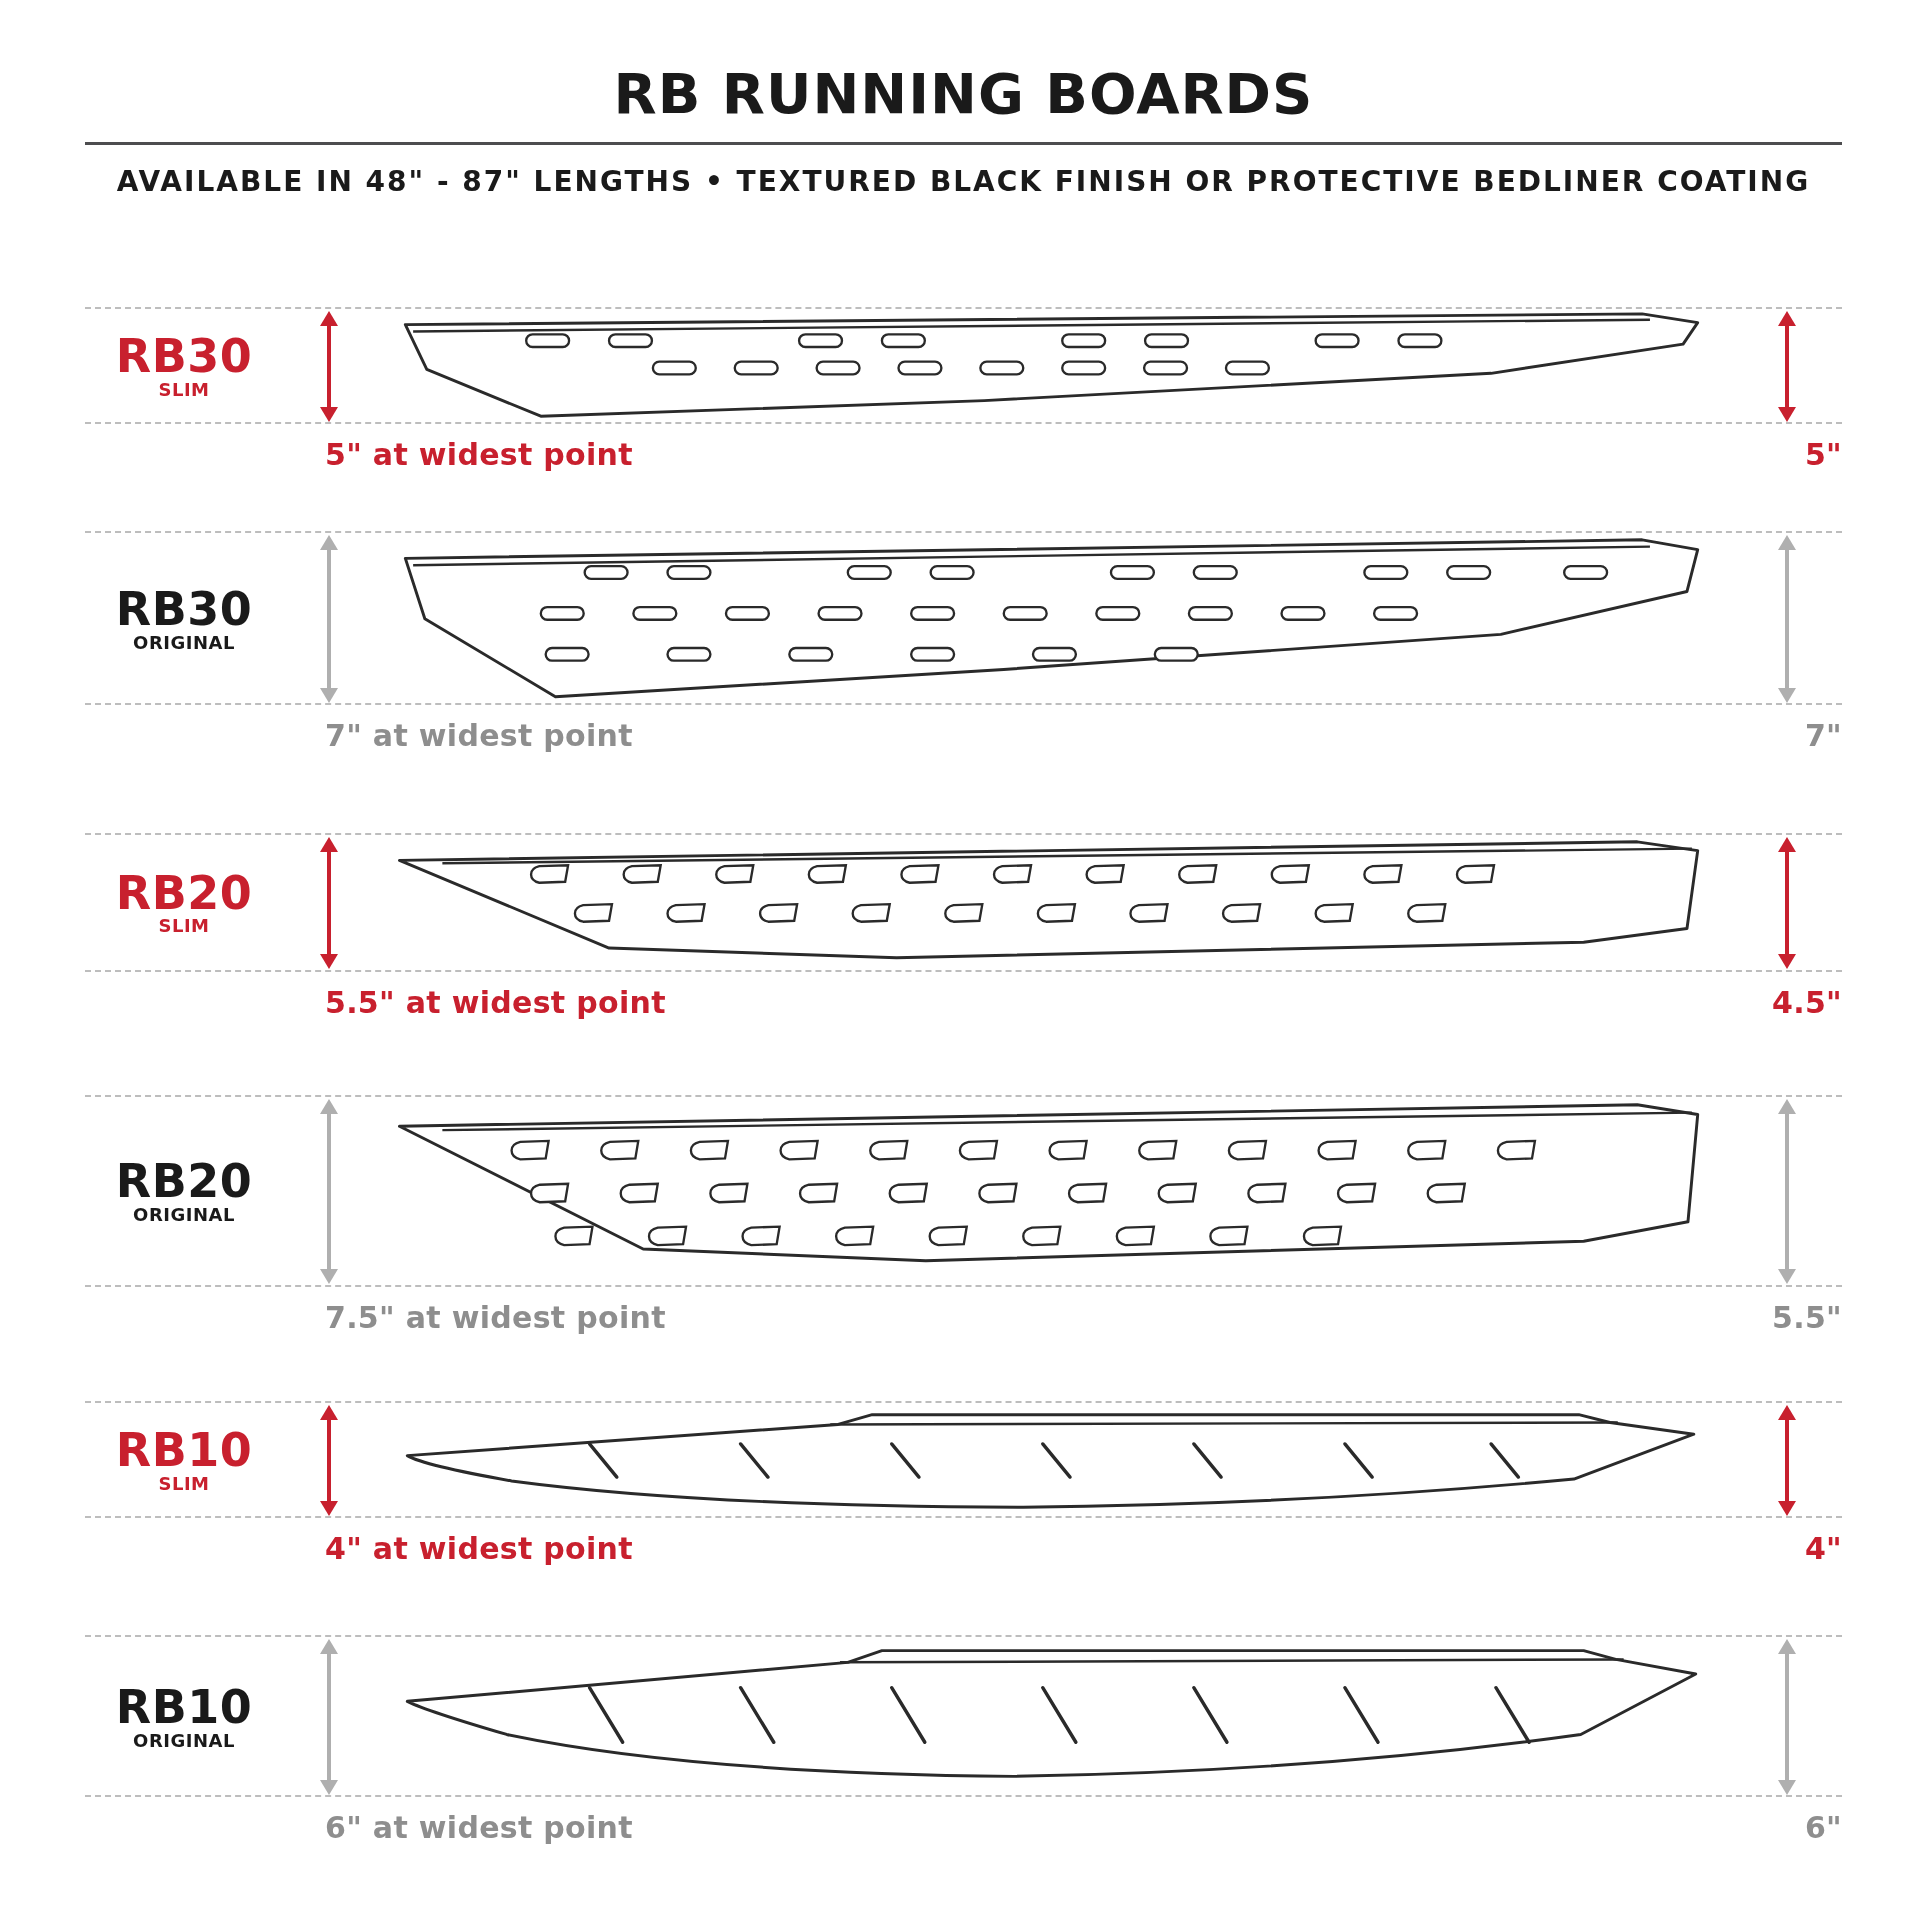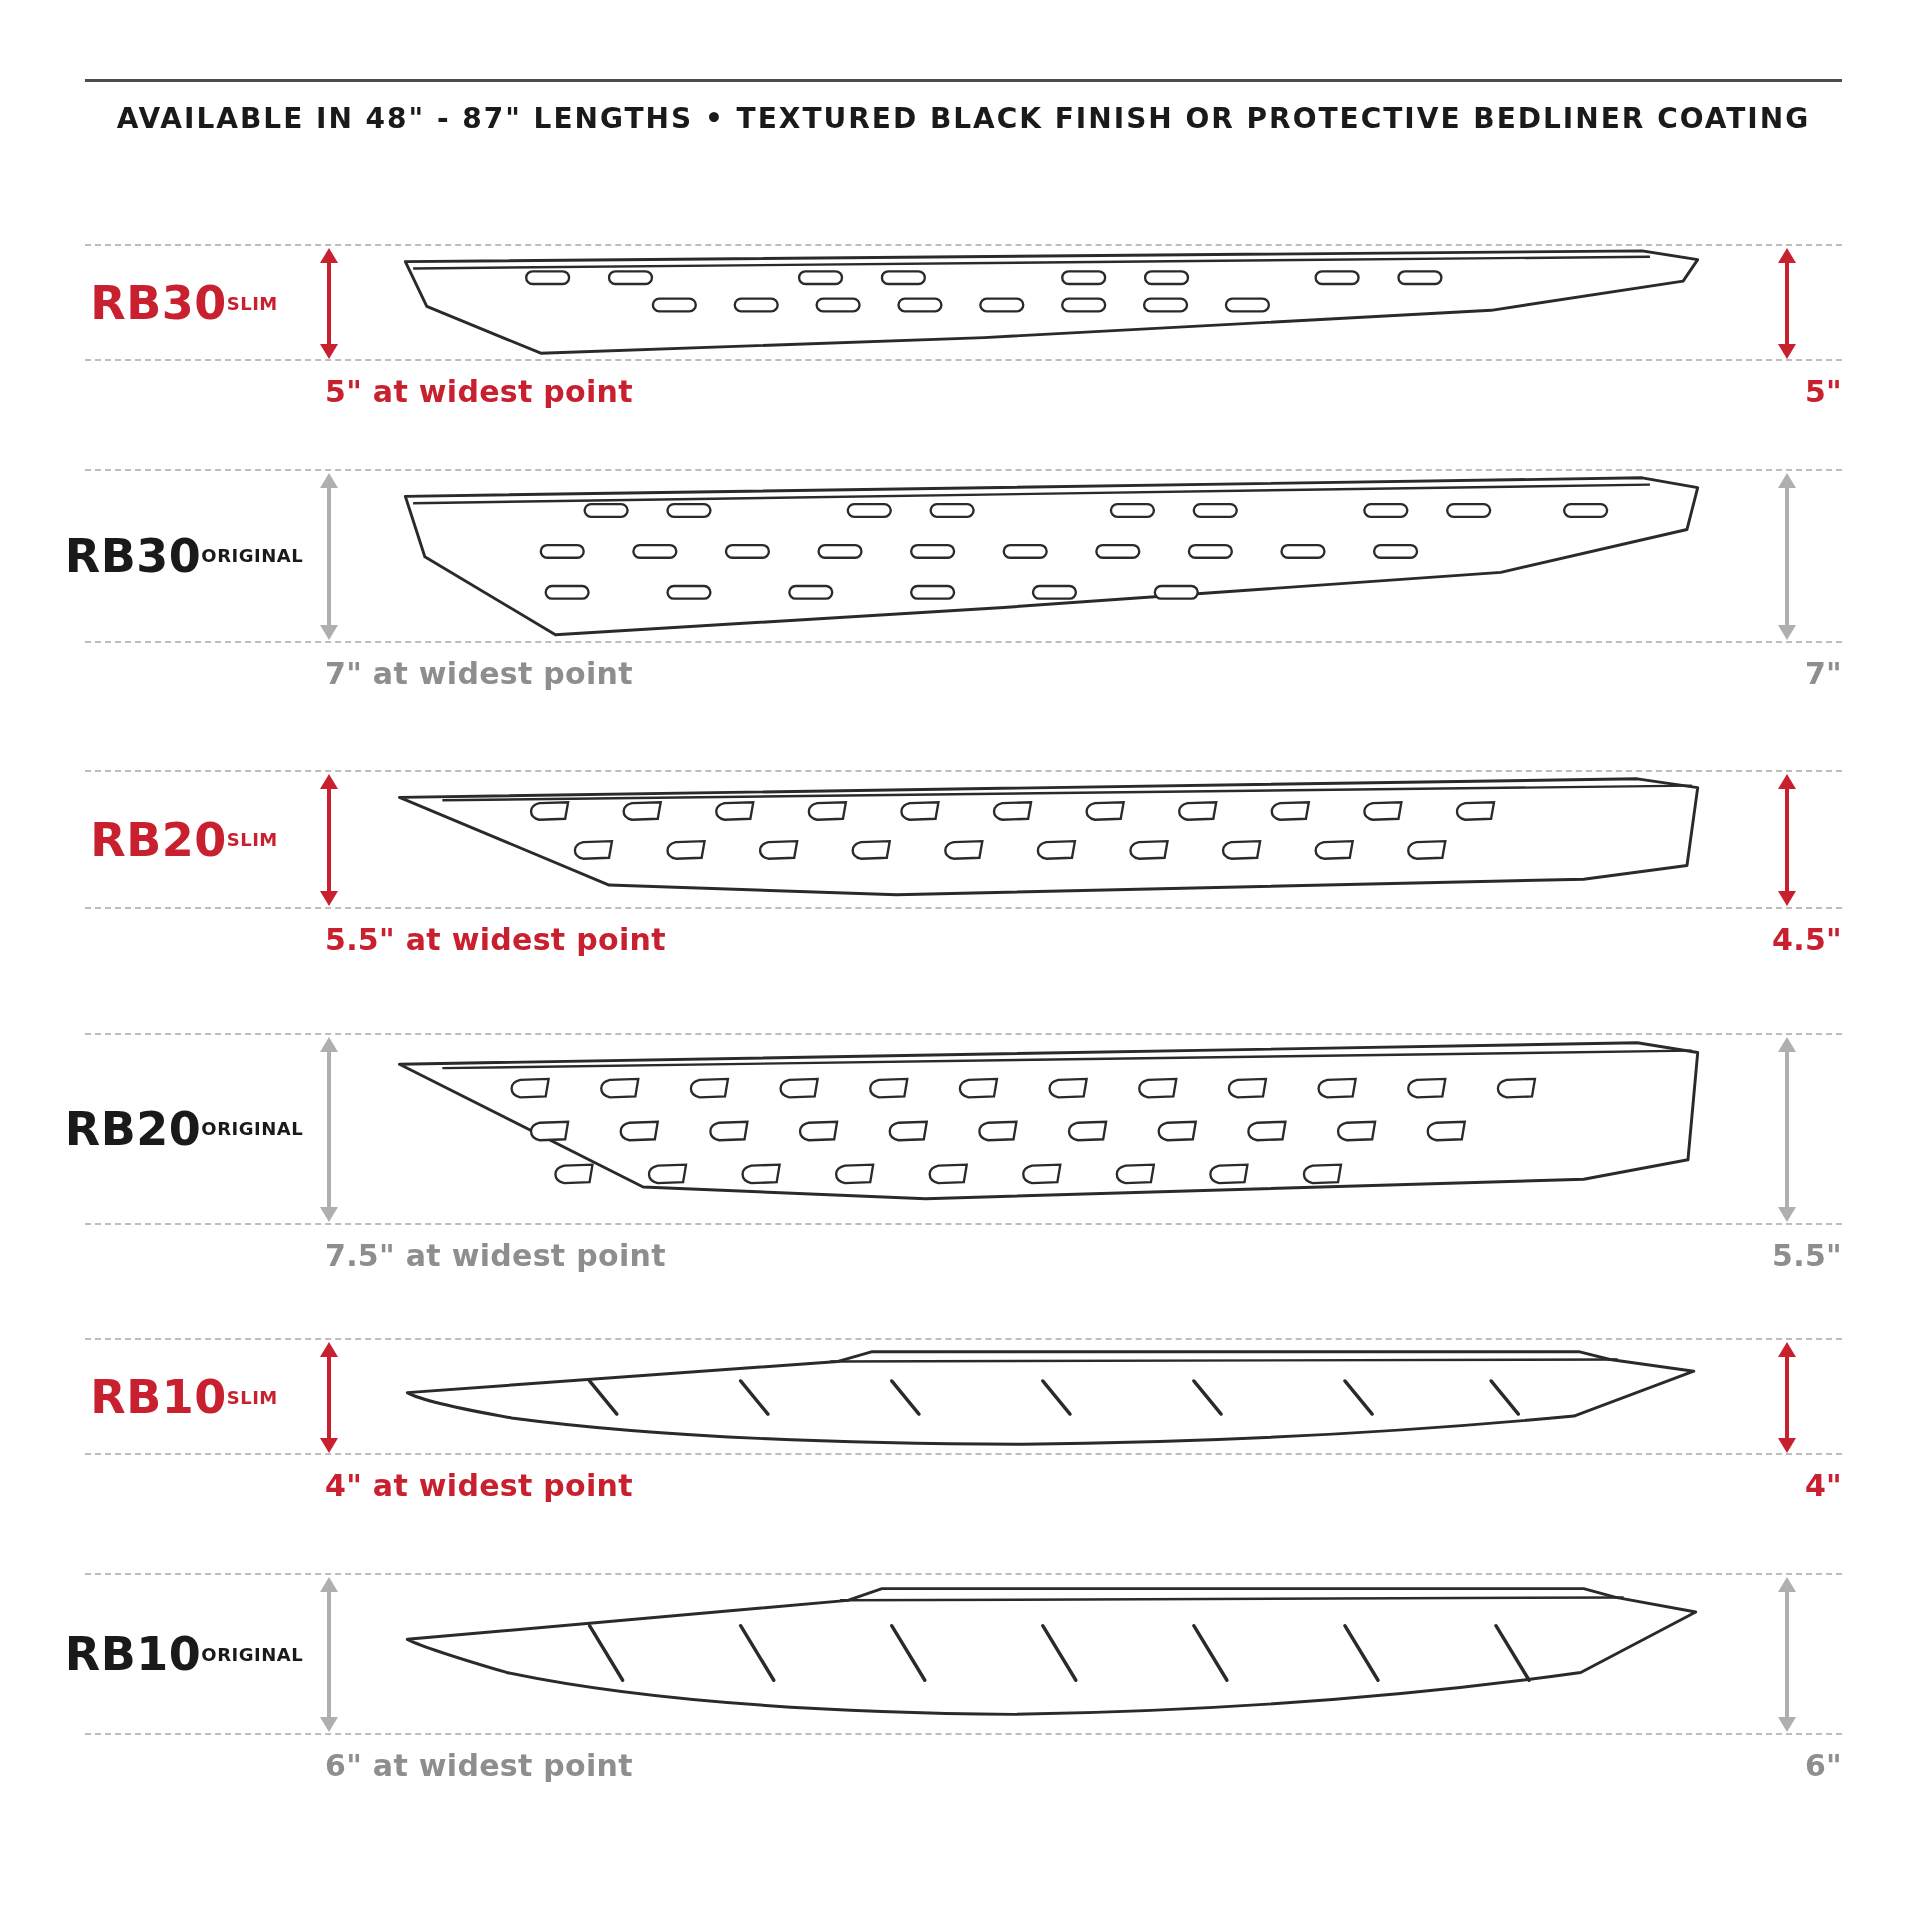--- a/index.html
+++ b/index.html
@@ -23,21 +23,21 @@
   
   .row{position:relative;}
   .mb1{margin-bottom:59px}.mb2{margin-bottom:79px}.mb3{margin-bottom:75px}
   .mb4{margin-bottom:65px}.mb5{margin-bottom:69px}
   .zone{position:relative;}
   .z1{height:117px}.z2{height:174px}.z3{height:139px}
   .z4{height:192px}.z5{height:117px}.z6{height:162px}
   .dash{position:absolute;left:0;right:0;border-top:2px dashed #bdbdbd;height:0;}
   .dash.t{top:0}.dash.b{bottom:0}
   .grid{position:absolute;inset:0;display:grid;grid-template-columns:198px 91px 1fr 111px;}
-  .labelcell{display:flex;flex-direction:row;align-items:center;justify-content:center;}
+  .labelcell{display:flex;flex-direction:column;align-items:center;justify-content:center;}
   .model{font-size:46px;font-weight:bold;letter-spacing:0.5px;line-height:1.02;}
   .variant{font-size:18px;font-weight:bold;letter-spacing:0.5px;line-height:1.1;}
   .arrcell{display:flex;align-items:stretch;justify-content:center;padding:4px 0;}
   
   .varrow{position:relative;width:36px;}
   .varrow .stem{position:absolute;left:50%;top:10px;bottom:10px;width:4px;margin-left:-2px;background:currentColor;}
   .varrow::before,.varrow::after{
     content:"";position:absolute;left:50%;margin-left:-9px;width:0;height:0;
     border-left:9px solid transparent;border-right:9px solid transparent;
   }
@@ -59,20 +59,21 @@
   }
   .caption,.measure{font-size:30px;font-weight:bold;letter-spacing:0.3px;}
   .c-red{color:#c8202e;}
   .c-gray{color:#8e8e8e;}
   .c-black{color:#1a1a1a;}
 </style>
 </head>
 <body>
 
 <header>
+  <h1 class="page-title">RB RUNNING BOARDS</h1>
   <hr class="divider">
   <div class="subtitle">AVAILABLE IN 48" - 87" LENGTHS  •  TEXTURED BLACK FINISH OR PROTECTIVE BEDLINER COATING</div>
 </header>
 
 <section class="row mb1">
   <div class="zone z1">
     <div class="dash t"></div>
     <div class="dash b"></div>
     <div class="grid">
       <div class="labelcell c-red">

